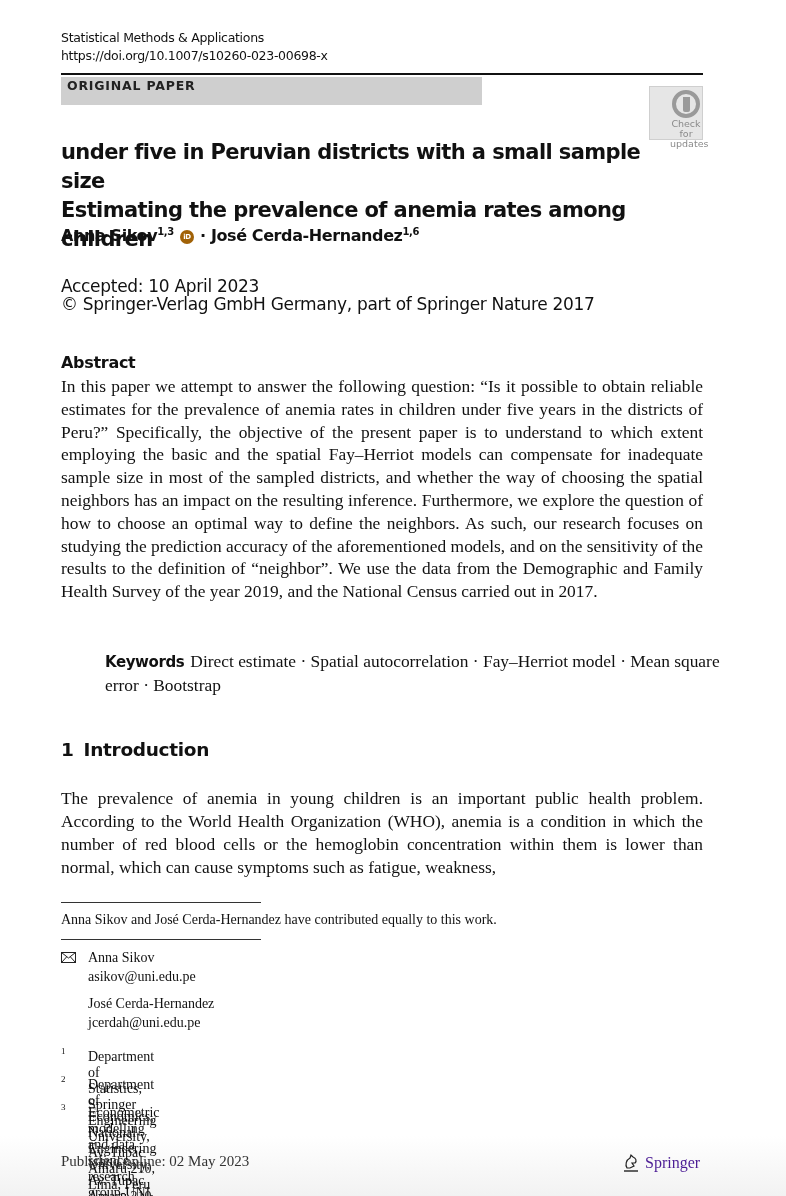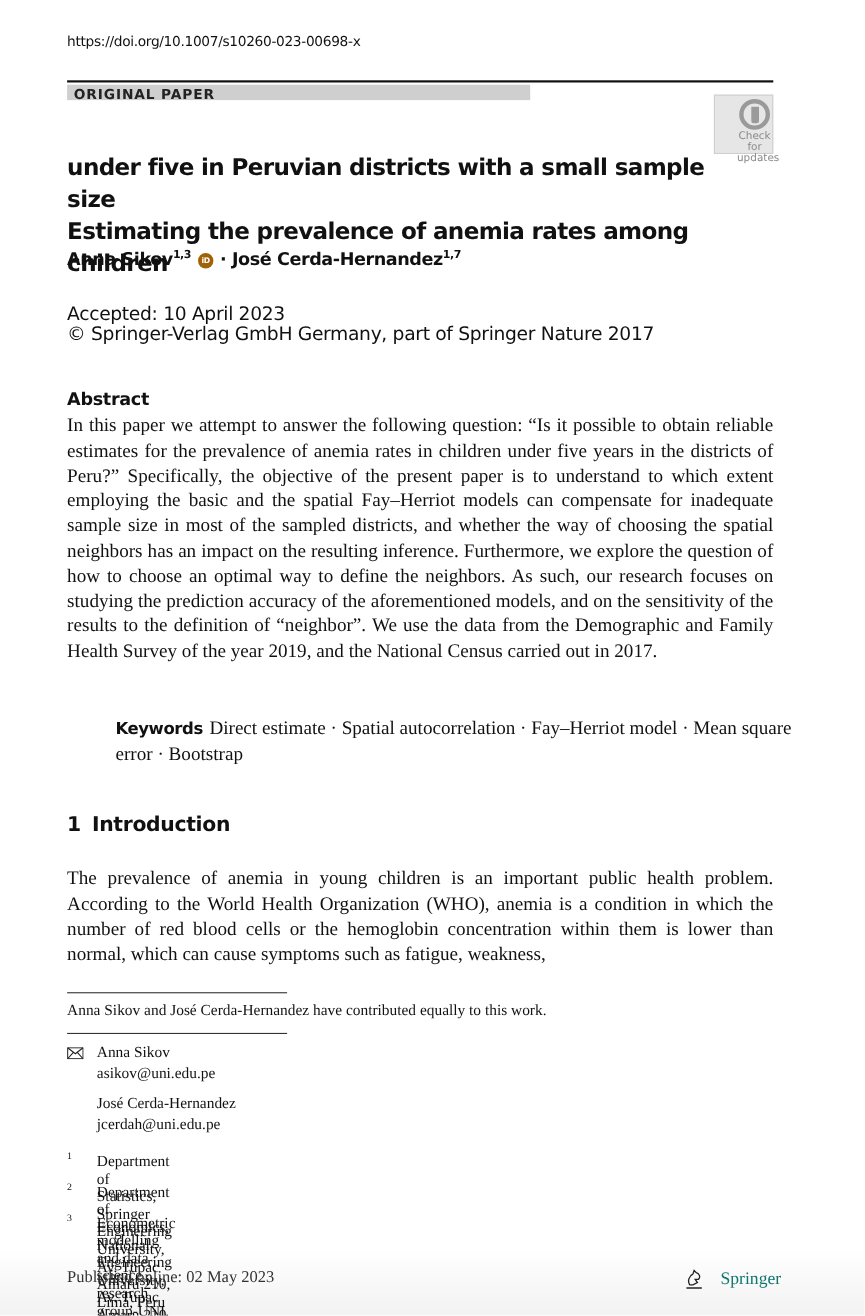--- a/index.html
+++ b/index.html
@@ -9,21 +9,21 @@
     }
     .page-bottom-shade {
       position: absolute; left: 0; right: 0; bottom: 0; height: 60px;
       background: linear-gradient(#ffffff, #f2f2f2);
     }
     .sans { font-family: "DejaVu Sans", "Liberation Sans", sans-serif; }
     .serif { font-family: "Liberation Serif", "DejaVu Serif", serif; }
     .journal { position: absolute; left: 61px; top: 29px; font-size: 12.5px; line-height: 18px; letter-spacing: -0.3px; }
     .rule-top { position: absolute; left: 61px; top: 73px; width: 642px; height: 2px; background: #111; }
     .paper-type-bar {
-      position: absolute; left: 61px; top: 77px; width: 421px; height: 14px; background: #cfcfcf;
+      position: absolute; left: 61px; top: 77px; width: 421px; height: 28px; background: #cfcfcf;
       font-size: 12.5px; font-weight: bold; letter-spacing: 0.8px; line-height: 18px; padding-left: 6px; box-sizing: border-box; color: #222;
     }
     .check-updates {
       position: absolute; left: 649px; top: 86px; width: 54px; height: 54px; background: #e6e6e6;
       border: 1px solid #cfcfcf; box-sizing: border-box; text-align: center; padding-left: 20px;
     }
     .check-updates .ring {
       width: 28px; height: 28px; border-radius: 50%; border: 4px solid #9a9a9a; box-sizing: border-box;
       margin: 3px auto 0; position: relative; background: #e6e6e6;
     }
@@ -50,29 +50,30 @@
     .fn-rule { position: absolute; left: 61px; width: 200px; height: 1px; background: #333; }
     .footnote { position: absolute; left: 61px; top: 912px; font-size: 14px; }
     .contacts { position: absolute; left: 61px; top: 949px; font-size: 14px; line-height: 18.5px; }
     .contacts .mail-icon { position: absolute; left: 0; top: 3px; width: 15px; height: 11px; }
     .contacts .entry { margin-left: 27px; margin-bottom: 9px; }
     .affils { position: absolute; left: 61px; top: 1049px; font-size: 14px; }
     .affils .row { position: relative; height: 28px; }
     .affils .n { position: absolute; left: 0; top: -3px; font-size: 9px; }
     .affils .t { position: absolute; left: 27px; top: 0; }
     .published { position: absolute; left: 61px; top: 1153px; font-size: 15px; color: #333; }
-    .springer { position: absolute; left: 622px; top: 1153px; font-size: 16px; color: #0f766e; display: flex; align-items: center; gap: 15px; }
+    .springer { position: absolute; left: 622px; top: 1153px; font-size: 16px; color: #4c1d95; display: flex; align-items: center; gap: 5px; }
     .springer svg { width: 18px; height: 20px; }
   </style>
 </head>
 <body>
 
 <div class="page-bottom-shade"></div>
 
 <div class="journal sans">
+  <div>Statistical Methods &amp; Applications</div>
   <div>https://doi.org/10.1007/s10260-023-00698-x</div>
 </div>
 
 <div class="rule-top"></div>
 <div class="paper-type-bar sans">ORIGINAL PAPER</div>
 
 <div class="check-updates sans">
   <div class="ring"></div>
   <div class="txt">
     <div>Check for</div>
@@ -82,21 +83,21 @@
 
 <div class="title sans">
   <div>under five in Peruvian districts with a small sample size</div>
   <div>Estimating the prevalence of anemia rates among children</div>
 </div>
 
 <div class="authors sans">
   <span>Anna Sikov</span><sup>1,3</sup>
   <span class="orcid">iD</span>
   <span>·</span>
-  <span>José Cerda-Hernandez</span><sup>1,7</sup>
+  <span>José Cerda-Hernandez</span><sup>1,6</sup>
 </div>
 
 <div class="meta sans">
   <div>Accepted: 10 April 2023</div>
   <div>© Springer-Verlag GmbH Germany, part of Springer Nature 2017</div>
 </div>
 
 <div class="abstract-heading sans">Abstract</div>
 <div class="abstract-text serif">In this paper we attempt to answer the following question: “Is it possible to obtain reliable estimates for the prevalence of anemia rates in children under five years in the districts of Peru?” Specifically, the objective of the present paper is to understand to which extent employing the basic and the spatial Fay–Herriot models can compensate for inadequate sample size in most of the sampled districts, and whether the way of choosing the spatial neighbors has an impact on the resulting inference. Furthermore, we explore the question of how to choose an optimal way to define the neighbors. As such, our research focuses on studying the prediction accuracy of the aforementioned models, and on the sensitivity of the results to the definition of “neighbor”. We use the data from the Demographic and Family Health Survey of the year 2019, and the National Census carried out in 2017.</div>
 

